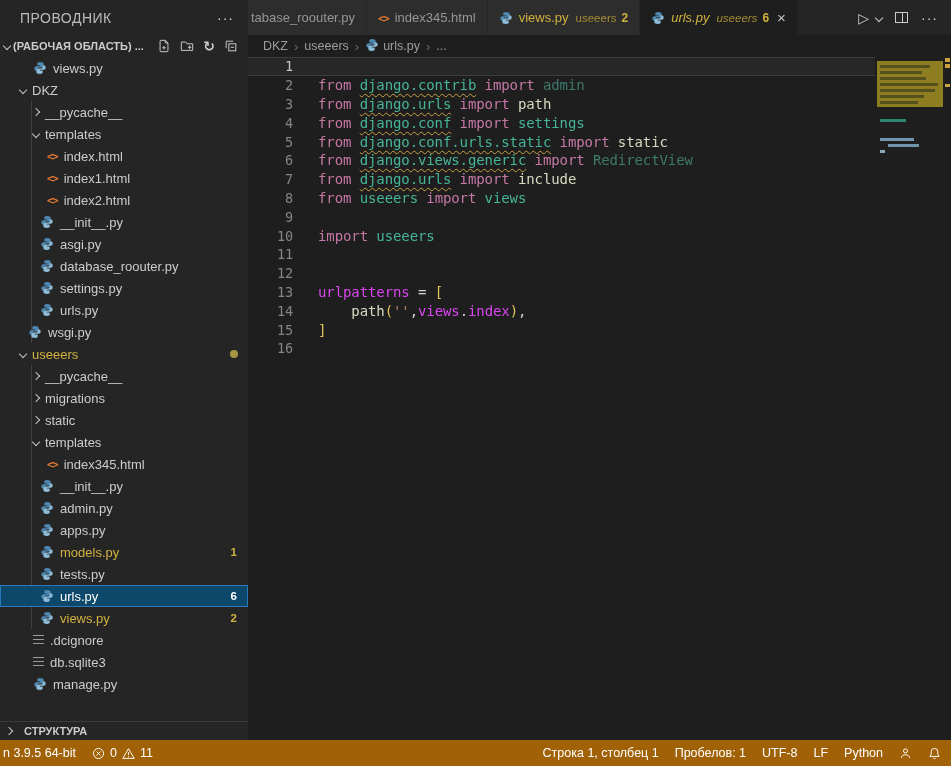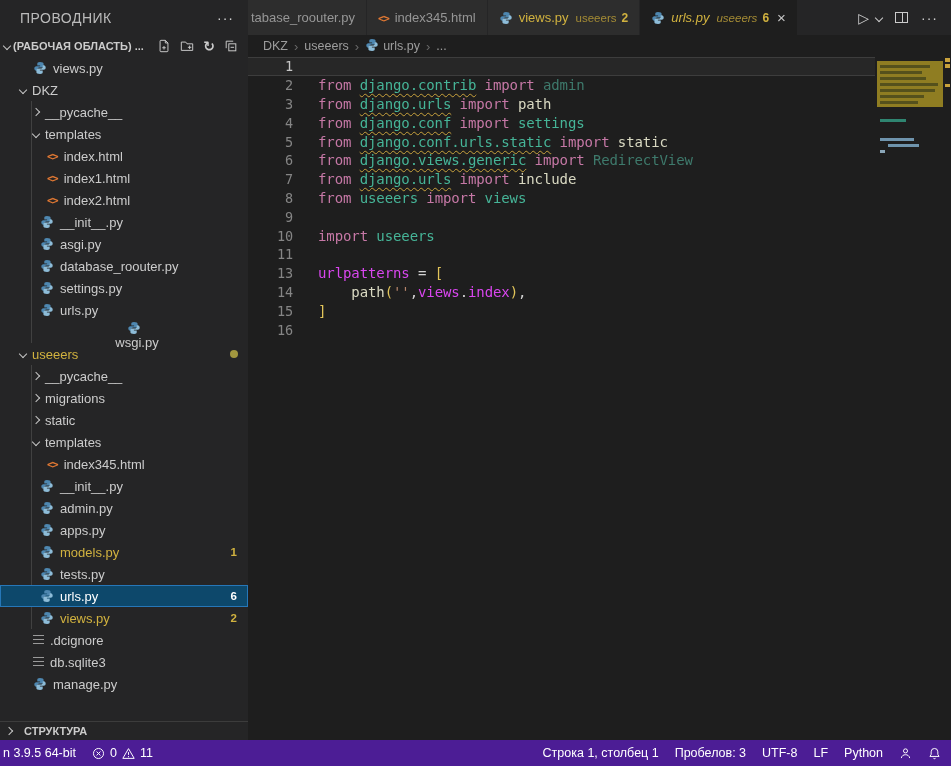--- a/index.html
+++ b/index.html
@@ -80,21 +80,21 @@
     text-decoration-thickness:1px;text-underline-offset:3px;text-decoration-skip-ink:none;}
 
   .minimap{position:absolute;top:57px;right:8px;width:66px;height:150px;cursor:pointer;}
   .mm-warn{position:absolute;left:0;top:4px;right:0;height:46px;background:#8f7d22;}
   .mb{position:absolute;height:2.6px;background:#55511c;}
   .mmb{position:absolute;height:2.6px;}
   .ruler{position:absolute;top:57px;right:0;width:7px;bottom:0;}
   .rmark{position:absolute;right:1px;width:5px;background:#c8a23c;}
 
   
-  .statusbar{position:absolute;left:0;right:0;bottom:0;height:26px;background:#4c1d95;color:#ffffff;
+  .statusbar{position:absolute;left:0;right:0;bottom:0;height:26px;background:#a16207;color:#ffffff;
     display:flex;align-items:center;font-size:12.5px;padding:0 10px 0 3px;}
   .statusbar .grp{display:flex;align-items:center;gap:5px;cursor:pointer;}
   .statusbar .left{display:flex;align-items:center;gap:16px;}
   .statusbar .right{margin-left:auto;display:flex;align-items:center;gap:16px;}
   .statusbar svg{display:block;}
 </style>
 </head>
 <body>
 
 <div class="sidebar">
@@ -203,21 +203,21 @@
       </div>
       <div class="row" style="padding-left: 40px;">
         <span class="py-ico">
           <svg width="14" height="14" viewBox="0 0 16 16">
             <path fill="#4e87b0" d="M7.9 1.2c-2.2 0-3 .9-3 2v1.9h3.2v.9H3.9c-1.5 0-2.4 1.1-2.4 2.6 0 1.4.8 2.6 2.3 2.6h1.1V9.4c0-1.3 1-2.1 2.4-2.1h3c1 0 1.8-.7 1.8-1.8V3.2c0-1.2-1.3-2-4.2-2z"></path>
             <path fill="#8dbcd8" d="M8.1 14.8c2.2 0 3-.9 3-2v-1.9H7.9V10h4.2c1.5 0 2.4-1.1 2.4-2.6 0-1.4-.8-2.6-2.3-2.6h-1.1v1.8c0 1.3-1 2.1-2.4 2.1h-3c-1 0-1.8.7-1.8 1.8v2.3c0 1.2 1.3 2 4.2 2z"></path>
           </svg>
         </span>
         <span class="label">urls.py</span>
       </div>
-      <div class="row" style="padding-left: 20px; flex-direction: column;">
+      <div class="row" style="padding-left: 28px;">
         <span class="py-ico">
           <svg width="14" height="14" viewBox="0 0 16 16">
             <path fill="#4e87b0" d="M7.9 1.2c-2.2 0-3 .9-3 2v1.9h3.2v.9H3.9c-1.5 0-2.4 1.1-2.4 2.6 0 1.4.8 2.6 2.3 2.6h1.1V9.4c0-1.3 1-2.1 2.4-2.1h3c1 0 1.8-.7 1.8-1.8V3.2c0-1.2-1.3-2-4.2-2z"></path>
             <path fill="#8dbcd8" d="M8.1 14.8c2.2 0 3-.9 3-2v-1.9H7.9V10h4.2c1.5 0 2.4-1.1 2.4-2.6 0-1.4-.8-2.6-2.3-2.6h-1.1v1.8c0 1.3-1 2.1-2.4 2.1h-3c-1 0-1.8.7-1.8 1.8v2.3c0 1.2 1.3 2 4.2 2z"></path>
           </svg>
         </span>
         <span class="label">wsgi.py</span>
       </div>
       <div class="row mod" style="padding-left: 20px;">
         <span class="chev open"></span>
@@ -441,20 +441,24 @@
       </div>
       <div class="cl">
         <span class="ln">10</span>
         <span class="lt"><span class="kw">import </span><span class="ns">useeers</span></span>
       </div>
       <div class="cl">
         <span class="ln">11</span>
         <span class="lt"></span>
       </div>
       <div class="cl">
+        <span class="ln">12</span>
+        <span class="lt"></span>
+      </div>
+      <div class="cl">
         <span class="ln">13</span>
         <span class="lt"><span class="var">urlpatterns</span><span class="fg"> = </span><span class="br">[</span></span>
       </div>
       <div class="cl">
         <span class="ln">14</span>
         <span class="lt"><span class="fg">    </span><span class="fn">path</span><span class="br">(</span><span class="str">''</span><span class="fg">,</span><span class="var">views</span><span class="fg">.</span><span class="var">index</span><span class="br">)</span><span class="fg">,</span></span>
       </div>
       <div class="cl">
         <span class="ln">15</span>
         <span class="lt"><span class="br">]</span></span>
@@ -507,21 +511,21 @@
           </svg>
         </span>
         <span>11</span>
       </div>
     </div>
   <div class="right" id="sb-right">
       <div class="grp">
         <span>Строка 1, столбец 1</span>
       </div>
       <div class="grp">
-        <span>Пробелов: 3</span>
+        <span>Пробелов: 1</span>
       </div>
       <div class="grp">
         <span>UTF-8</span>
       </div>
       <div class="grp">
         <span>LF</span>
       </div>
       <div class="grp">
         <span>Python</span>
       </div>

